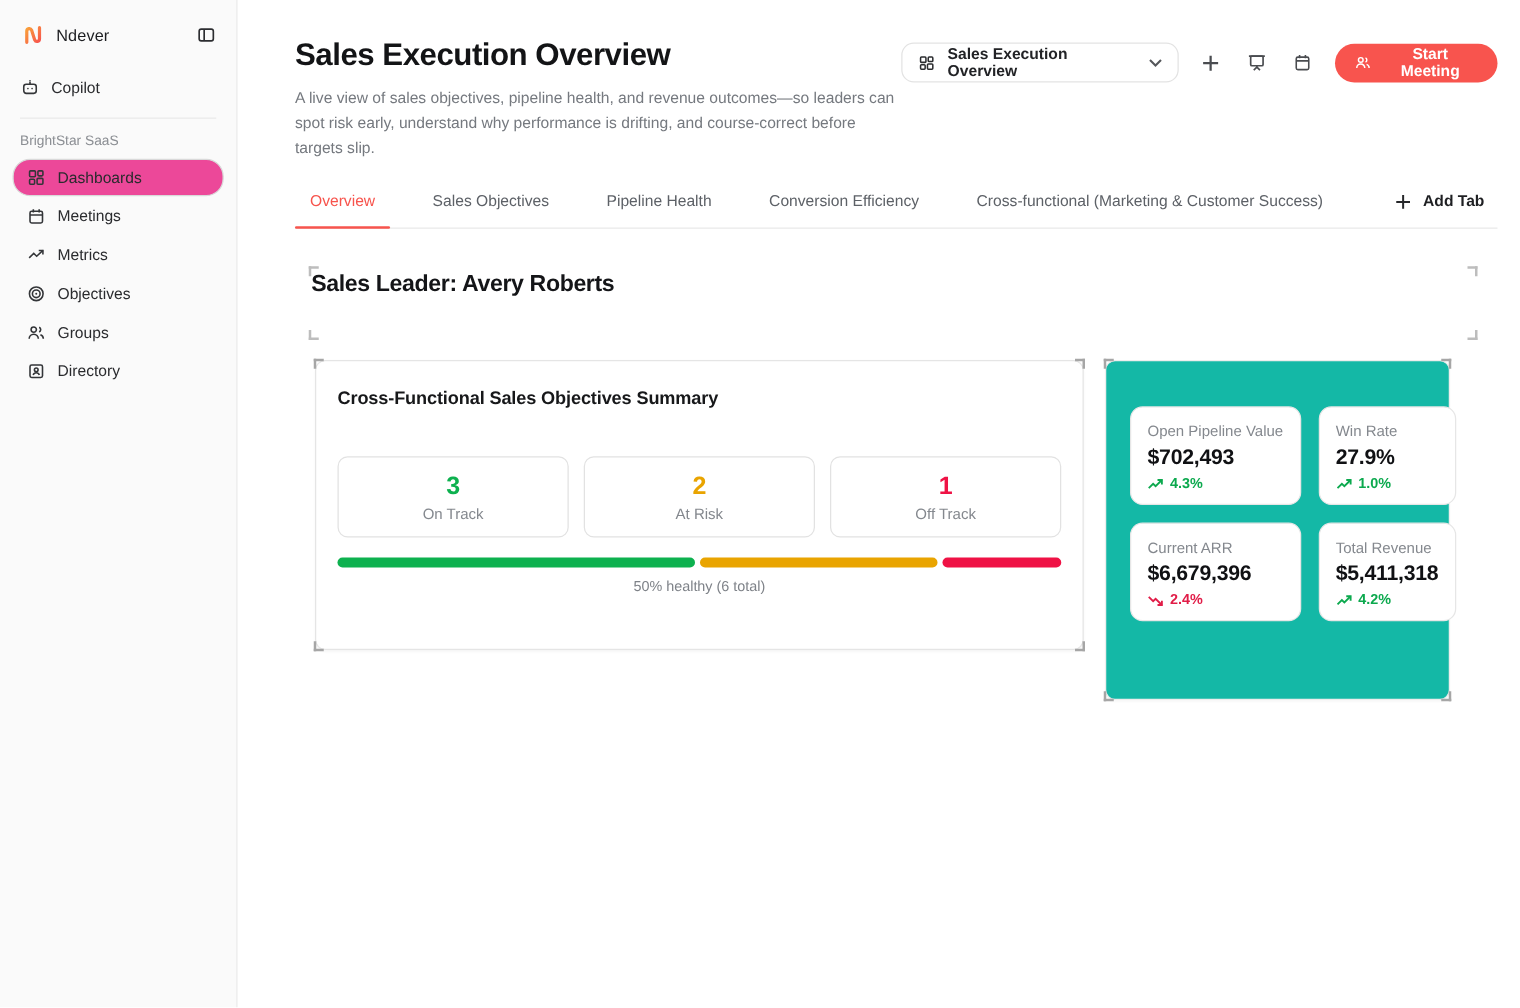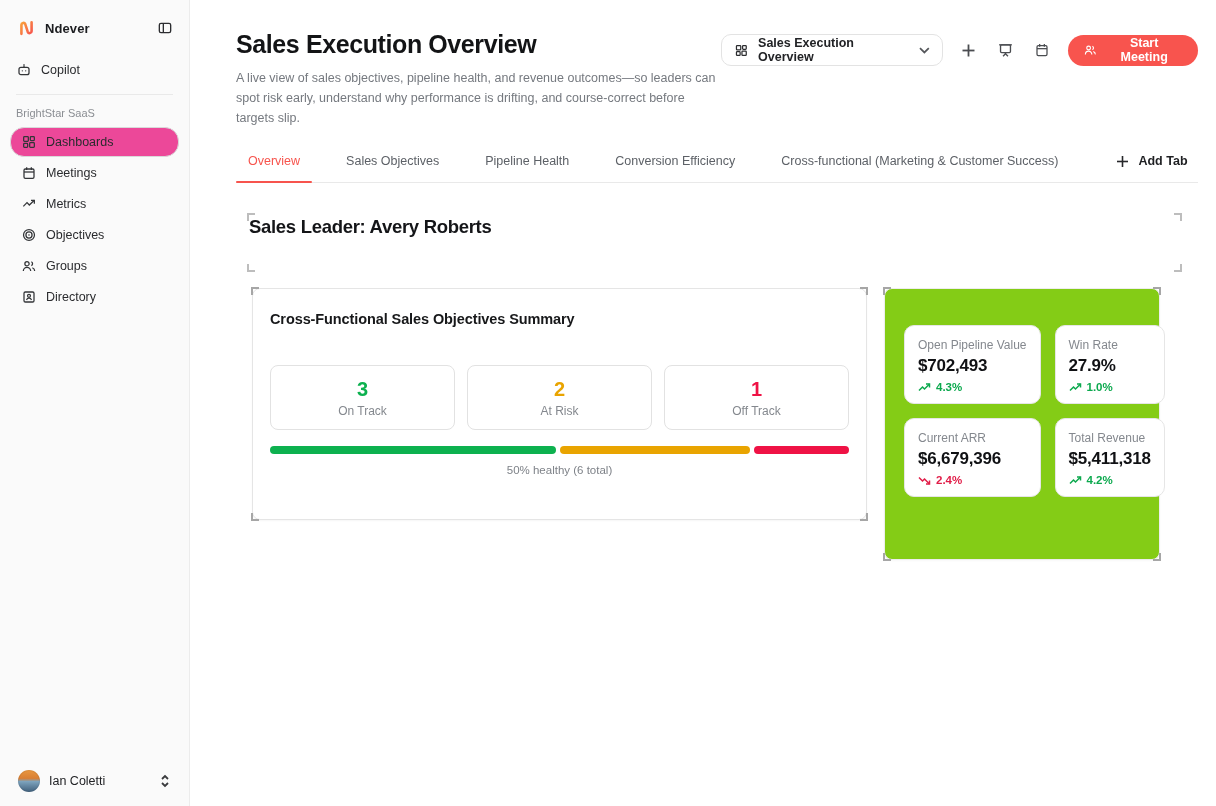--- a/index.html
+++ b/index.html
@@ -12,21 +12,21 @@
   svg { display:block; }
 
   
   .sidebar {
     position:absolute; left:0; top:0; bottom:0; width:190px;
     background:#fafafa; border-right:1px solid #ececec;
     display:flex; flex-direction:column; padding:18px 10px 0 10px;
   }
   .sb-header { display:flex; align-items:center; padding:0 6px 0 6px; }
   .sb-logo { width:20px; height:20px; margin-right:9px; }
-  .sb-name { font-size:13px; font-weight:700; color:#1c1d20; letter-spacing:.1px; }
+  .sb-name { font-size:13px; font-weight:400; color:#1c1d20; letter-spacing:.1px; }
   .sb-collapse { margin-left:auto; cursor:pointer; color:#2c2d30; }
   .sb-copilot { display:flex; align-items:center; gap:9px; padding:8px 6px; margin-top:16px;
     font-size:12.5px; color:#2a2b2e; border-radius:14px; cursor:pointer; }
   .sb-divider { height:1px; background:#e9e9e9; margin:8px 6px 10px 6px; }
   .sb-section { font-size:11px; color:#8b8e93; padding:2px 6px 8px 6px; }
   .sb-item { display:flex; align-items:center; gap:9px; padding:6px 10px;
     font-size:12.5px; color:#2a2b2e; border-radius:14px; border:1px solid transparent;
     margin-bottom:1px; cursor:pointer; }
   .sb-item.active { background:#ec4899; border-color:#d9d9d9; }
   .sb-item .ic, .sb-copilot .ic { width:16px; height:16px; color:#333538; flex:none; }
@@ -79,21 +79,21 @@
   .summary-title { font-size:14.5px; font-weight:700; color:#17181a; letter-spacing:-.1px; }
   .stats-row { display:flex; gap:12px; margin-top:38px; }
   .stat-box { flex:1; height:65px; border:1px solid #e2e2e2; border-radius:8px;
     display:flex; flex-direction:column; align-items:center; justify-content:center; gap:3px; }
   .stat-num { font-size:20px; font-weight:700; }
   .stat-label { font-size:12px; color:#84888e; }
   .progress { display:flex; gap:4px; margin-top:16px; }
   .seg { height:8px; border-radius:4px; }
   .progress-caption { margin-top:10px; text-align:center; font-size:11.5px; color:#7e8288; }
 
-  .kpi-panel { position:relative; width:276px; height:272px; background:#84cc16;
+  .kpi-panel { position:relative; width:276px; height:272px; background:#14b8a6;
     border:1px solid #ededed; border-radius:8px; box-shadow:0 1px 2px rgba(0,0,0,.03);
     padding:36px 19px 10px 19px; }
   .kpi-grid { display:grid; grid-template-columns:1fr 1fr; gap:14px; }
   .kpi-card { border:1px solid #e6e6e6; border-radius:10px; padding:12px 13px; height:79px; background:#fff; }
   .kpi-label { font-size:12px; color:#84888e; white-space:nowrap; }
   .kpi-value { margin-top:4px; font-size:17px; font-weight:700; letter-spacing:-.2px; color:#101114; }
   .kpi-trend { margin-top:5px; display:flex; align-items:center; gap:5px; font-size:11.5px; font-weight:700; }
 </style>
 <style>.tab.active::after{background:#f7544d;}</style></head>
 <body>
@@ -190,30 +190,20 @@
     <span class="ic">
       <svg viewBox="0 0 24 24" fill="none" stroke="currentColor" stroke-width="1.9" width="16" height="16">
         <rect x="4.5" y="4.5" width="15" height="15" rx="2"></rect>
           <circle cx="12" cy="10.3" r="2.2"></circle>
           <path d="M8.3 16.5 a3.9 3.9 0 0 1 7.4 0"></path>
       </svg>
     </span>
     <span>Directory</span>
   </div>
 
-  <div class="sb-footer">
-    <span class="avatar"></span>
-    <span class="sb-user">Ian Coletti</span>
-    <span class="sb-caret">
-      <svg width="12" height="14" viewBox="0 0 12 14" fill="none" stroke="currentColor" stroke-width="1.8">
-        <polyline points="3,5 6,2 9,5"></polyline>
-          <polyline points="3,9 6,12 9,9"></polyline>
-      </svg>
-    </span>
-  </div>
 </aside>
 
 <main class="main">
 
   <div class="m-header">
     <div>
       <h1 class="page-title">Sales Execution Overview</h1>
       <p class="page-desc">A live view of sales objectives, pipeline health, and revenue outcomes—so leaders can spot risk early, understand why performance is drifting, and course-correct before targets slip.</p>
     </div>
     <div class="controls">

